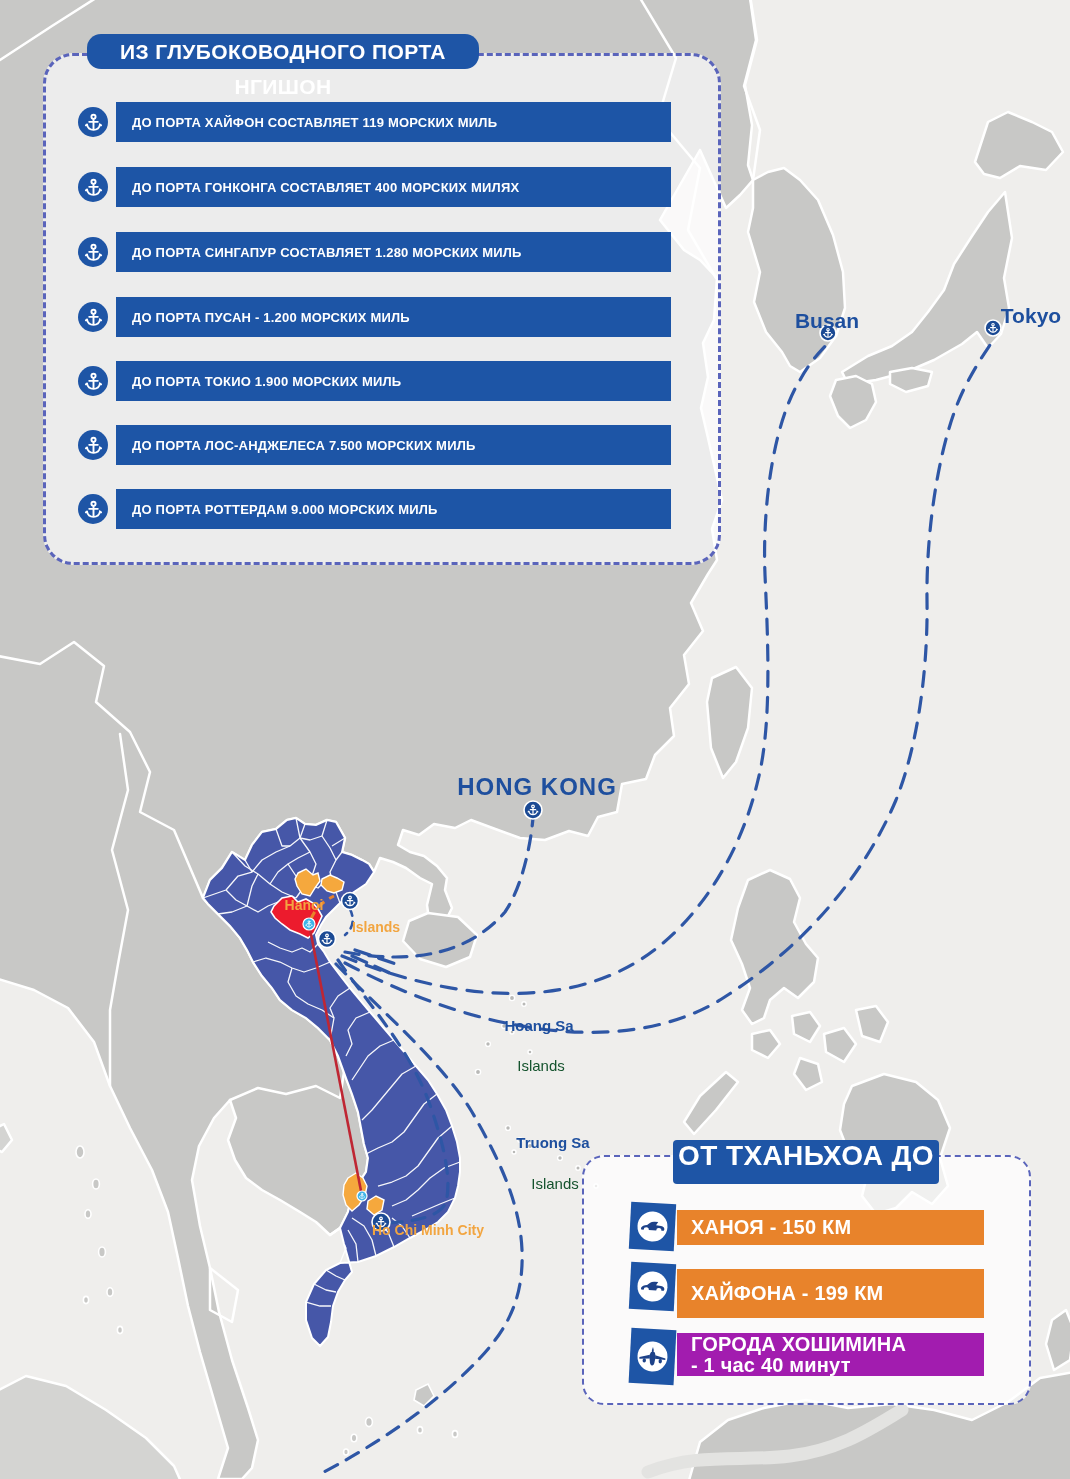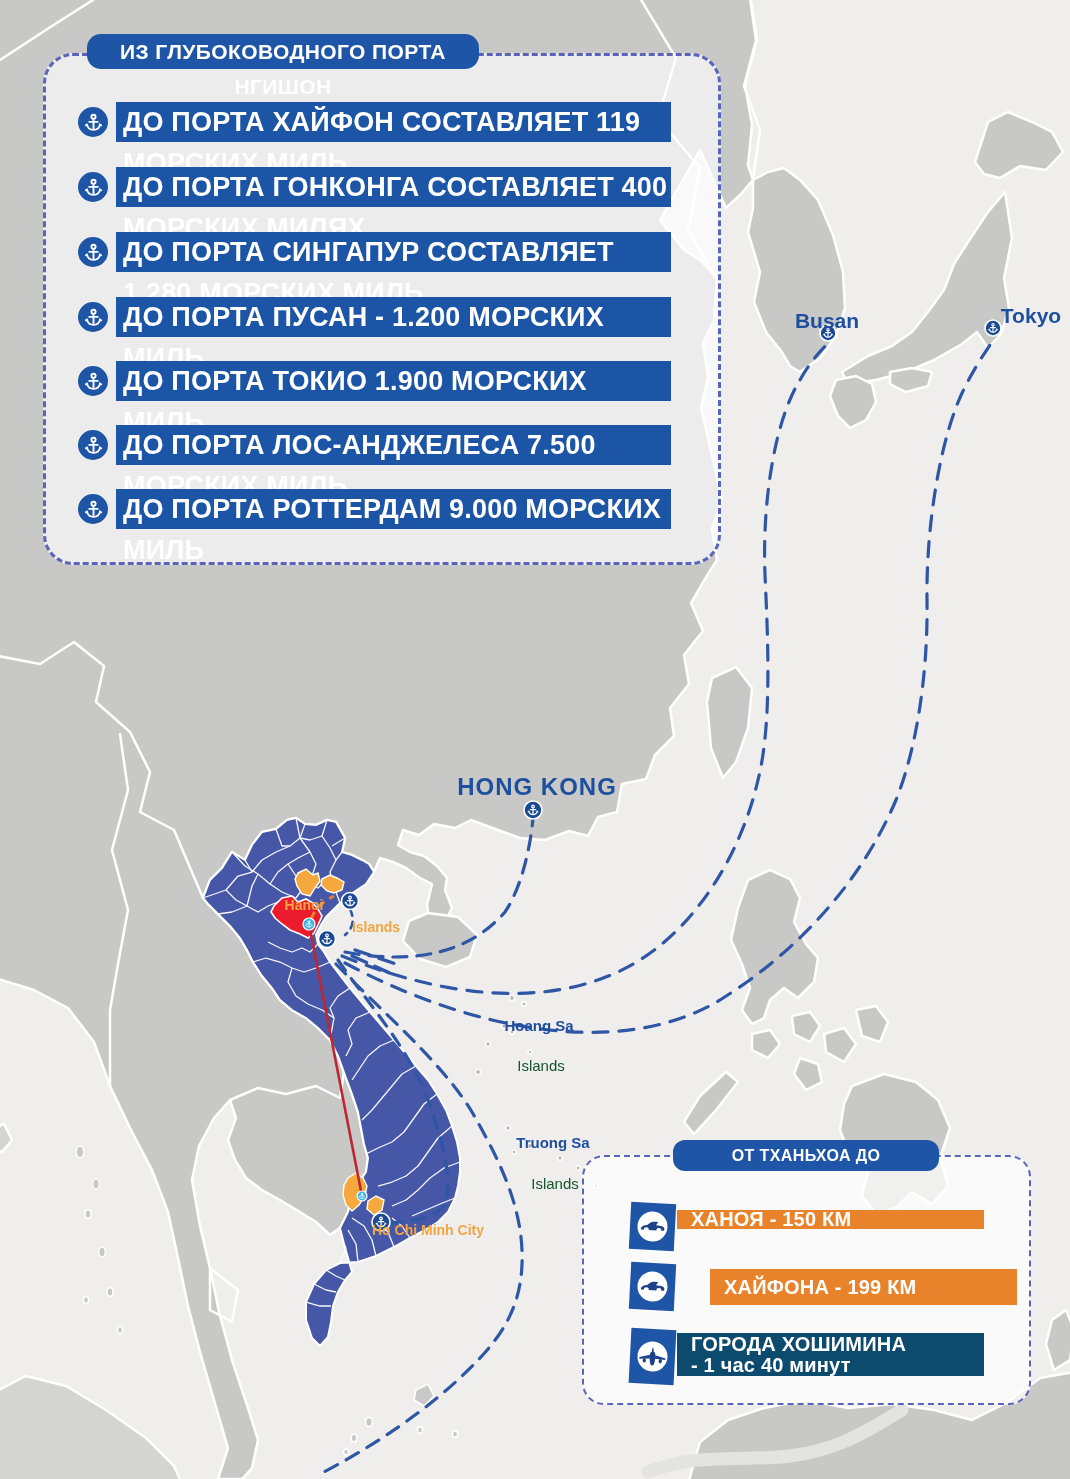--- a/index.html
+++ b/index.html
@@ -15,28 +15,28 @@
   .lbl-gray{color:#14532d;font-weight:normal;margin-top:36px;}
 
   
   .panel{position:absolute;background:rgba(255,255,255,0.66);border:3px dashed #5a64bb;box-sizing:border-box;}
   .ports-panel{left:43px;top:53px;width:678px;height:512px;border-radius:30px;}
   .travel-panel{left:582px;top:1155px;width:449px;height:250px;border-radius:22px;border-width:2.5px;background:rgba(255,255,255,0.72);}
 
   .badge{position:absolute;background:#1e55a6;color:#fff;font-weight:bold;text-align:center;
          border-radius:14px;box-sizing:border-box;}
   .ports-badge{left:87px;top:34px;width:392px;height:35px;font-size:21px;line-height:35px;letter-spacing:.4px;}
-  .travel-badge{left:673px;top:1140px;width:266px;height:31px;font-size:16px;line-height:31px;border-radius:12px;letter-spacing:.4px;}
+  .travel-badge{left:673px;top:1140px;width:266px;height:44px;font-size:28px;line-height:31px;border-radius:4px;letter-spacing:.4px;}
 
   
   .port-row{position:absolute;left:78px;height:40px;}
   .port-ic{position:absolute;left:0;top:5px;width:30px;height:30px;border-radius:50%;background:#1e55a6;}
   .port-ic svg{position:absolute;left:6px;top:5.5px;}
   .port-bar{position:absolute;left:38px;top:0;width:555px;height:40px;background:#1d55a6;color:#fff;
-            font-weight:bold;font-size:27px;line-height:41px;padding-left:7px;box-sizing:border-box;letter-spacing:.2px;}
+            font-weight:bold;font-size:13px;line-height:41px;padding-left:16px;box-sizing:border-box;letter-spacing:.2px;}
 
   
   .tr-row{position:absolute;}
   .tr-tile{position:absolute;background:#1e55a6;}
   .tr-tile svg{position:absolute;}
   .tr-bar{position:absolute;color:#fff;font-weight:bold;font-size:20px;box-sizing:border-box;padding-left:14px;
           display:flex;flex-direction:column;justify-content:center;letter-spacing:.2px;}
   .tr-bar .l2{line-height:21px;}
 </style>
 </head>
@@ -355,46 +355,46 @@
 
 <div class="tr-row">
   <span class="tr-tile" style="left:630px;top:1203px;width:45px;height:47px;transform:rotate(3deg);">
     <svg width="45" height="47" viewBox="0 0 45 47">
           <circle cx="22.5" cy="23.5" r="15" fill="#fff"></circle>
       <g fill="#1d4289">
             <path d="M 11,25.5 C 12,23.5 14,22.5 17,22.2 L 20,19.8 C 21,19 22.5,18.6 24.5,18.6 L 28,18.8 L 26,22 L 31,22.6 C 33.5,23 34.5,24 34.5,25.8 L 34,27.2 L 31.6,27.2 A 2.6,2.6 0 0 0 26.4,27.2 L 19,27.2 A 2.6,2.6 0 0 0 13.8,27.2 L 11.4,27.2 Z"></path>
           </g>
     </svg>
   </span>
-  <span class="tr-bar" style="left:677px;top:1210px;width:307px;height:19px;background:#e8832b;">ХАНОЯ - 150 КМ</span>
+  <span class="tr-bar" style="left:677px;top:1210px;width:307px;height:35px;background:#e8832b;">ХАНОЯ - 150 КМ</span>
 </div>
 <div class="tr-row">
   <span class="tr-tile" style="left:630px;top:1263px;width:45px;height:47px;transform:rotate(3deg);">
     <svg width="45" height="47" viewBox="0 0 45 47">
           <circle cx="22.5" cy="23.5" r="15" fill="#fff"></circle>
       <g fill="#1d4289">
             <path d="M 11,25.5 C 12,23.5 14,22.5 17,22.2 L 20,19.8 C 21,19 22.5,18.6 24.5,18.6 L 28,18.8 L 26,22 L 31,22.6 C 33.5,23 34.5,24 34.5,25.8 L 34,27.2 L 31.6,27.2 A 2.6,2.6 0 0 0 26.4,27.2 L 19,27.2 A 2.6,2.6 0 0 0 13.8,27.2 L 11.4,27.2 Z"></path>
           </g>
     </svg>
   </span>
-  <span class="tr-bar" style="left:677px;top:1269px;width:307px;height:36px;background:#e8832b;margin-left:33px;">ХАЙФОНА - 199 КМ</span>
+  <span class="tr-bar" style="left:677px;top:1269px;width:307px;height:49px;background:#e8832b;">ХАЙФОНА - 199 КМ</span>
 </div>
 <div class="tr-row">
   <span class="tr-tile" style="left:630px;top:1329px;width:45px;height:55px;transform:rotate(3deg);">
     <svg width="45" height="55" viewBox="0 0 45 55">
           <circle cx="22.5" cy="27.5" r="15" fill="#fff"></circle>
       <g fill="#1d4289">
         <path d="M 22.5,18 L 23.4,21 L 23.4,24 L 21.6,24 L 21.6,21 Z"></path>
         <path d="M 20.8,23 L 24.2,23 C 25.2,24.5 25.6,26.5 25.4,29 L 24.8,33.5 C 24.5,35.5 23.7,36.6 22.5,36.6 C 21.3,36.6 20.5,35.5 20.2,33.5 L 19.6,29 C 19.4,26.5 19.8,24.5 20.8,23 Z"></path>
         <path d="M 19.8,26 L 9.5,28.8 L 9.5,30.4 L 19.9,29.6 Z"></path>
         <path d="M 25.2,26 L 35.5,28.8 L 35.5,30.4 L 25.1,29.6 Z"></path>
         <ellipse cx="14.5" cy="31.8" rx="1.7" ry="2.2"></ellipse>
         <ellipse cx="30.5" cy="31.8" rx="1.7" ry="2.2"></ellipse>
       </g>
     </svg>
   </span>
-  <span class="tr-bar" style="left:677px;top:1333px;width:307px;height:43px;background:#0c4a6e;">
+  <span class="tr-bar" style="left:677px;top:1333px;width:307px;height:43px;background:#a21caf;">
     <span class="l2">ГОРОДА ХОШИМИНА</span>
     <span class="l2">- 1 час 40 минут</span>
   </span>
 </div>
 
 </div>
 
 </body></html>

